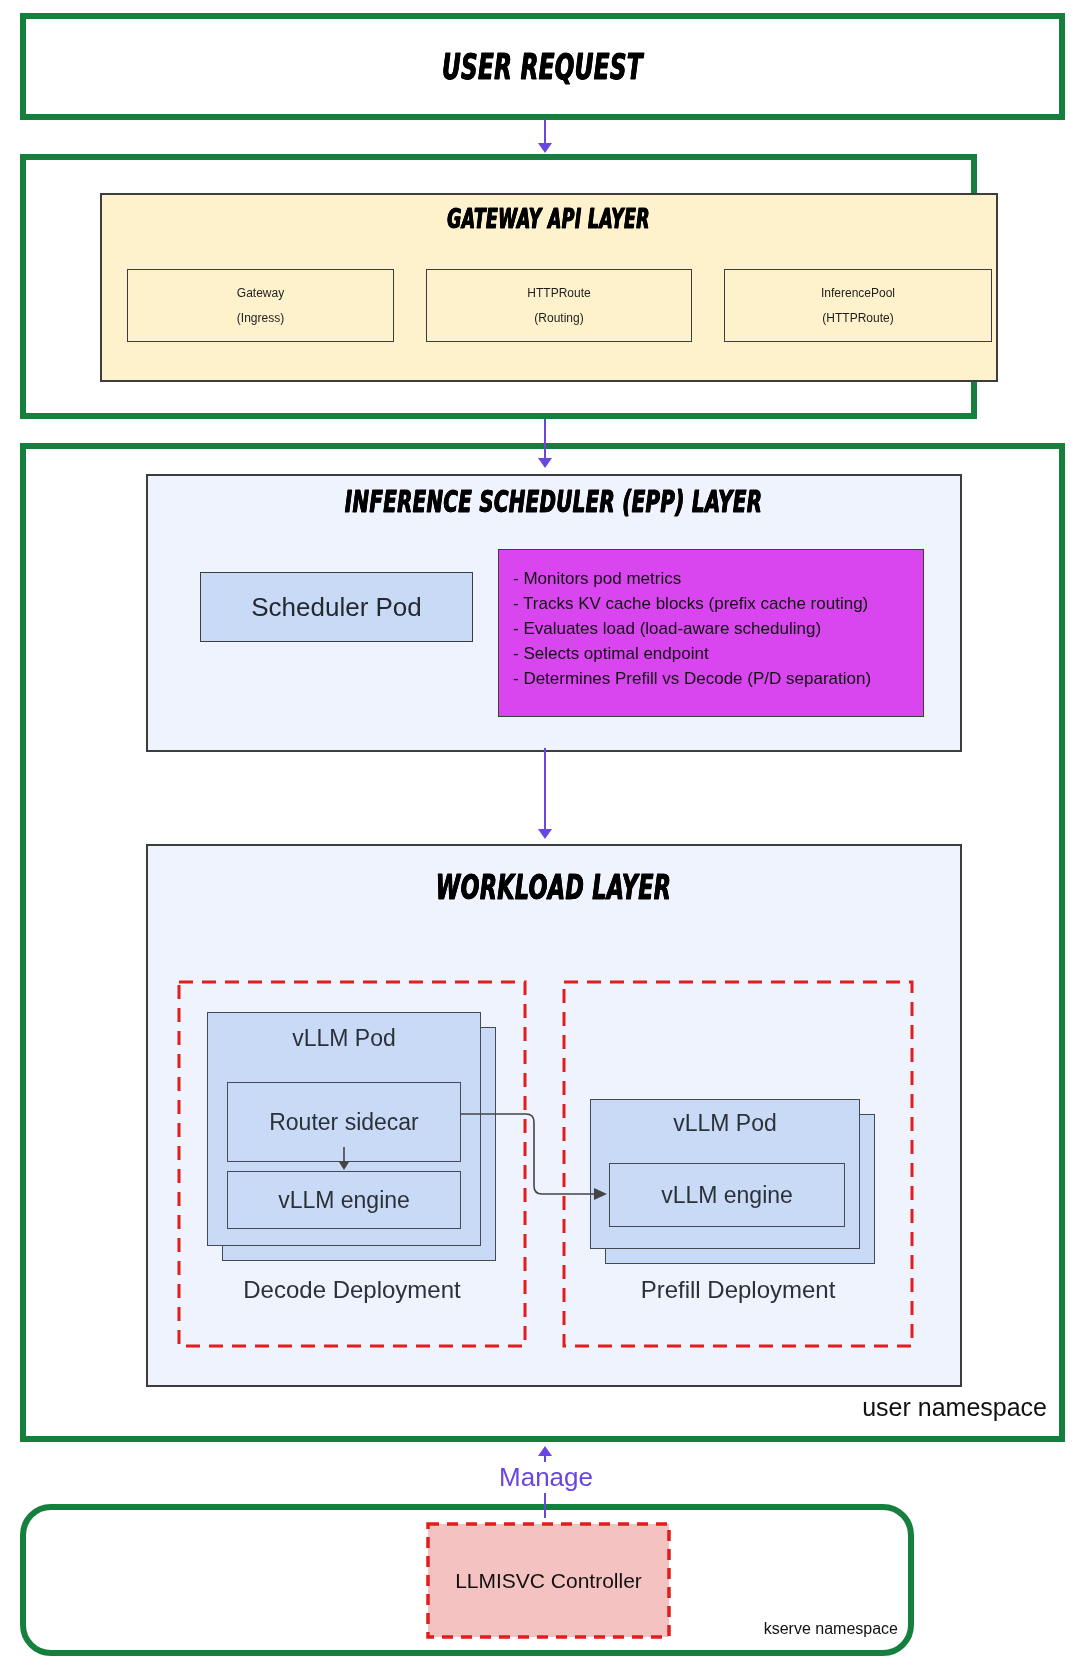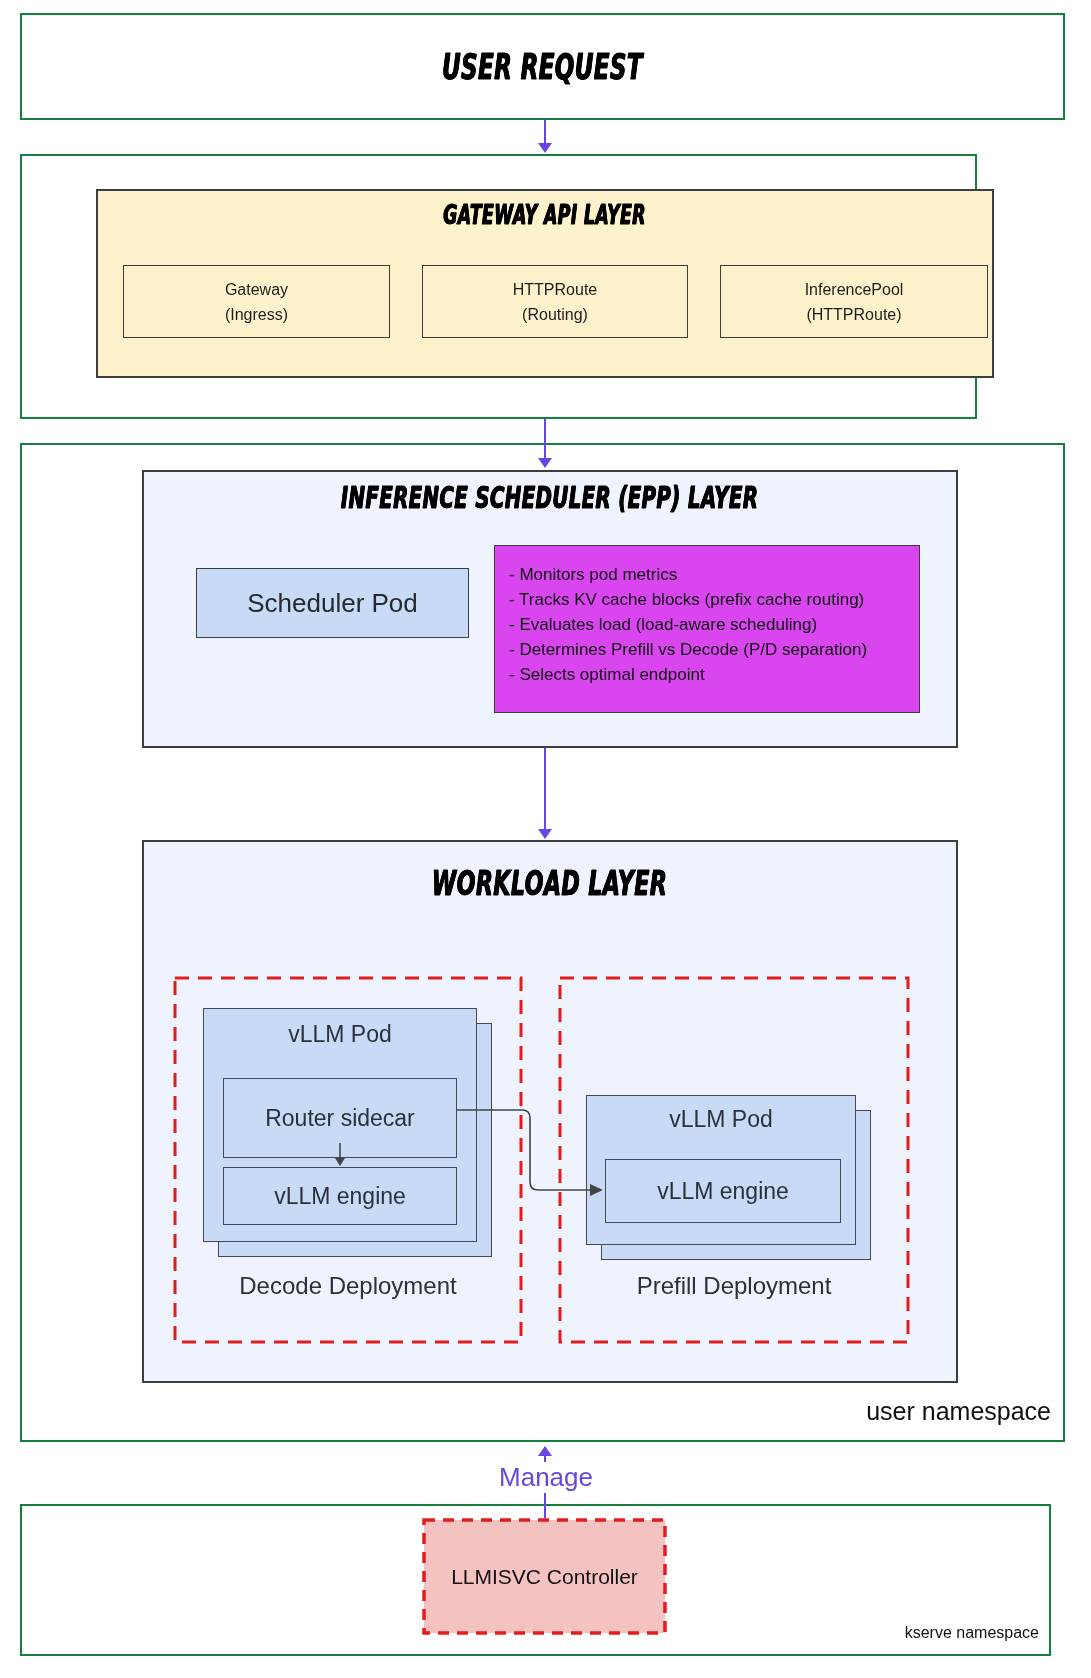--- a/index.html
+++ b/index.html
@@ -2,21 +2,21 @@
 <html><head>
 <meta charset="utf-8">
 <style>
   html,body { margin:0; padding:0; background:#ffffff; }
   #canvas {
     position:relative; width:1091px; height:1678px; background:#ffffff;
     font-family:"Liberation Sans", sans-serif; color:#1d1d1d; overflow:hidden;
   }
 
   
-  .blue-box { position:absolute; background:#ffffff; border:2px solid #15803d; box-sizing:border-box; }
+  .blue-box { position:absolute; background:#ffffff; border:6px solid #15803d; box-sizing:border-box; }
 
   
   .layer-box { position:absolute; background:#eef3fd; border:2px solid #3d3d3d; box-sizing:border-box; }
 
   
   .display-title {
     font-family:"DejaVu Sans", sans-serif; font-weight:900; font-style:italic;
     letter-spacing:0.5px; white-space:nowrap; color:#000;
     -webkit-text-stroke:0.6px #000;
     text-shadow:0.5px 0 #000, -0.5px 0 #000;
@@ -30,21 +30,21 @@
     border-left:7px solid transparent; border-right:7px solid transparent;
     border-top:10px solid #6a46e0; }
   .head-up { position:absolute; width:0; height:0;
     border-left:7px solid transparent; border-right:7px solid transparent;
     border-bottom:10px solid #6a46e0; }
 
   
   .yellow-box { position:absolute; background:#fdf2cc; border:2px solid #3d3d3d; box-sizing:border-box; }
   .gw-item { position:absolute; background:#fdf2cc; border:1.5px solid #3d3d3d; box-sizing:border-box;
     display:flex; flex-direction:column; align-items:center; justify-content:center;
-    font-size:16px; line-height:25px; color:#1d1d1d; text-align:left; }
+    font-size:12px; line-height:25px; color:#1d1d1d; text-align:left; }
 
   
   .sched-pod { position:absolute; background:#c9daf7; border:1.5px solid #3d3d3d; box-sizing:border-box;
     display:flex; align-items:center; justify-content:center; font-size:26px; color:#24292f; }
   .notes-box { position:absolute; background:#d946ef; border:1.5px solid #3d3d3d; box-sizing:border-box;
     padding:16px 14px; font-size:17px; line-height:25px; color:#111; }
 
   
   .pod { position:absolute; background:#c9daf7; border:1.5px solid #434a54; box-sizing:border-box; }
   .pod-label { position:absolute; left:0; right:0; text-align:center; font-size:23px; color:#2b3138; }
@@ -109,22 +109,22 @@
       <div class="title-row" style="top:12px;">
         <div class="display-title" style="font-size:24px;">INFERENCE SCHEDULER (EPP) LAYER</div>
       </div>
       <div class="sched-pod" style="left:52px; top:96px; width:273px; height:70px;">
         <span>Scheduler Pod</span>
       </div>
       <div class="notes-box" style="left:350px; top:73px; width:426px; height:168px;">
           <div>- Monitors pod metrics</div>
           <div>- Tracks KV cache blocks (prefix cache routing)</div>
           <div>- Evaluates load (load-aware scheduling)</div>
+          <div>- Selects optimal endpoint</div>
           <div>- Determines Prefill vs Decode (P/D separation)</div>
-          <div>- Selects optimal endpoint</div>
         </div>
     </div>
 
     <div class="layer-box" style="left:120px; top:395px; width:816px; height:543px;">
       <div class="title-row" style="top:25px;">
         <div class="display-title" style="font-size:27px;">WORKLOAD LAYER</div>
       </div>
 
       <svg class="overlay" style="left:29px; top:134px;" width="350" height="368">
         <rect x="2" y="2" width="346" height="364" fill="none" stroke="#e21d1d" stroke-width="3" stroke-dasharray="14 9"></rect>
@@ -173,21 +173,21 @@
     <div class="vline" style="left:544px; top:748px; height:81px;"></div>
     <div class="head-down" style="left:538px; top:829px;"></div>
   </div>
 
   <div style="position:absolute; z-index:7;">
     <div class="head-up" style="left:538px; top:1446px;"></div>
     <div class="vline" style="left:544px; top:1456px; height:62px;"></div>
   </div>
   <div class="manage-label">Manage</div>
 
-  <div class="blue-box" style="left:20px; top:1504px; width:1031px; height:152px;">
+  <div class="blue-box" style="left:20px; top:1504px; width:894px; height:152px;border-radius:31px;">
     <svg class="overlay" style="left:400px; top:12px;" width="245" height="117">
       <rect x="2" y="2" width="241" height="113" fill="#f5c2c2" stroke="#e21d1d" stroke-width="3.5" stroke-dasharray="11 8"></rect>
     </svg>
     <div class="llmisvc-label" style="left:400px; top:12px; width:245px; height:117px;">LLMISVC Controller</div>
     <div class="ns-label-kserve">kserve namespace</div>
   </div>
 
 </div>
 
 </body></html>

